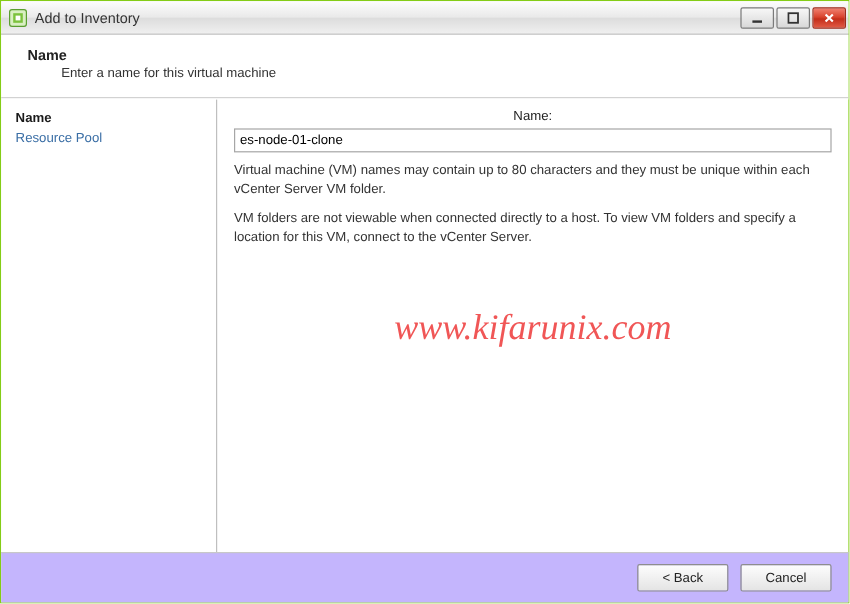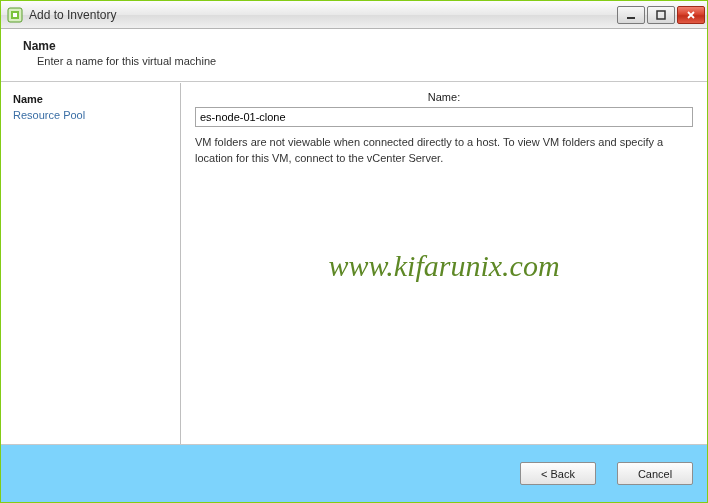--- a/index.html
+++ b/index.html
@@ -63,21 +63,21 @@
     .header-title {
       font-weight: bold;
       font-size: 12px;
       color: #222;
       margin-bottom: 2px;
       margin-left: -8px;
     }
     .header-sub {
       color: #333;
       font-size: 11px;
-      margin-left: 6px;
+      margin-left: 20px;
     }
 
     .body-area {
       flex: 1;
       display: flex;
       border-top: 1px solid #fff;
       min-height: 0;
     }
     .sidebar {
       width: 180px;
@@ -125,36 +125,36 @@
       font-size: 11px;
       line-height: 1.45;
       color: #333;
     }
     .watermark {
       position: absolute;
       left: 50%; top: 50%;
       transform: translate(-50%, -45%);
       font-family: Georgia, "Times New Roman", serif;
       font-size: 30px;
-      color: #4d7c0f;
+      color: #ef4444;
       opacity: 0.9;
       font-style: italic;
       white-space: nowrap;
       pointer-events: none;
     }
 
     .footer {
-      height: 58px;
+      height: 42px;
       border-top: 1px solid #c8c8c8;
-      background: #7dd3fc;
+      background: #c4b5fd;
       display: flex;
       align-items: center;
       justify-content: flex-end;
       padding: 0 14px;
-      gap: 21px;
+      gap: 10px;
     }
     .btn {
       min-width: 76px;
       height: 23px;
       border: 1px solid #8e8e8e;
       background: linear-gradient(to bottom,#fdfdfd,#e4e4e4);
       font-family: inherit;
       font-size: 11px;
       color: #222;
       border-radius: 2px;
@@ -201,20 +201,21 @@
   </div>
 
   <div class="body-area">
     <div class="sidebar">
       <div class="nav-item active">Name</div>
       <div class="nav-item link">Resource Pool</div>
     </div>
     <div class="content">
       <div class="field-label">Name:</div>
       <input type="text" class="name-input" value="es-node-01-clone" style="">
+      <div class="hint">Virtual machine (VM) names may contain up to 80 characters and they must be unique within each vCenter Server VM folder.</div>
       <div class="hint">VM folders are not viewable when connected directly to a host. To view VM folders and specify a location for this VM, connect to the vCenter Server.</div>
       <div class="watermark">www.kifarunix.com</div>
     </div>
   </div>
 
   <div class="footer">
     <button class="btn">&lt; Back</button>
     <button class="btn">Cancel</button>
   </div>
 </div>

